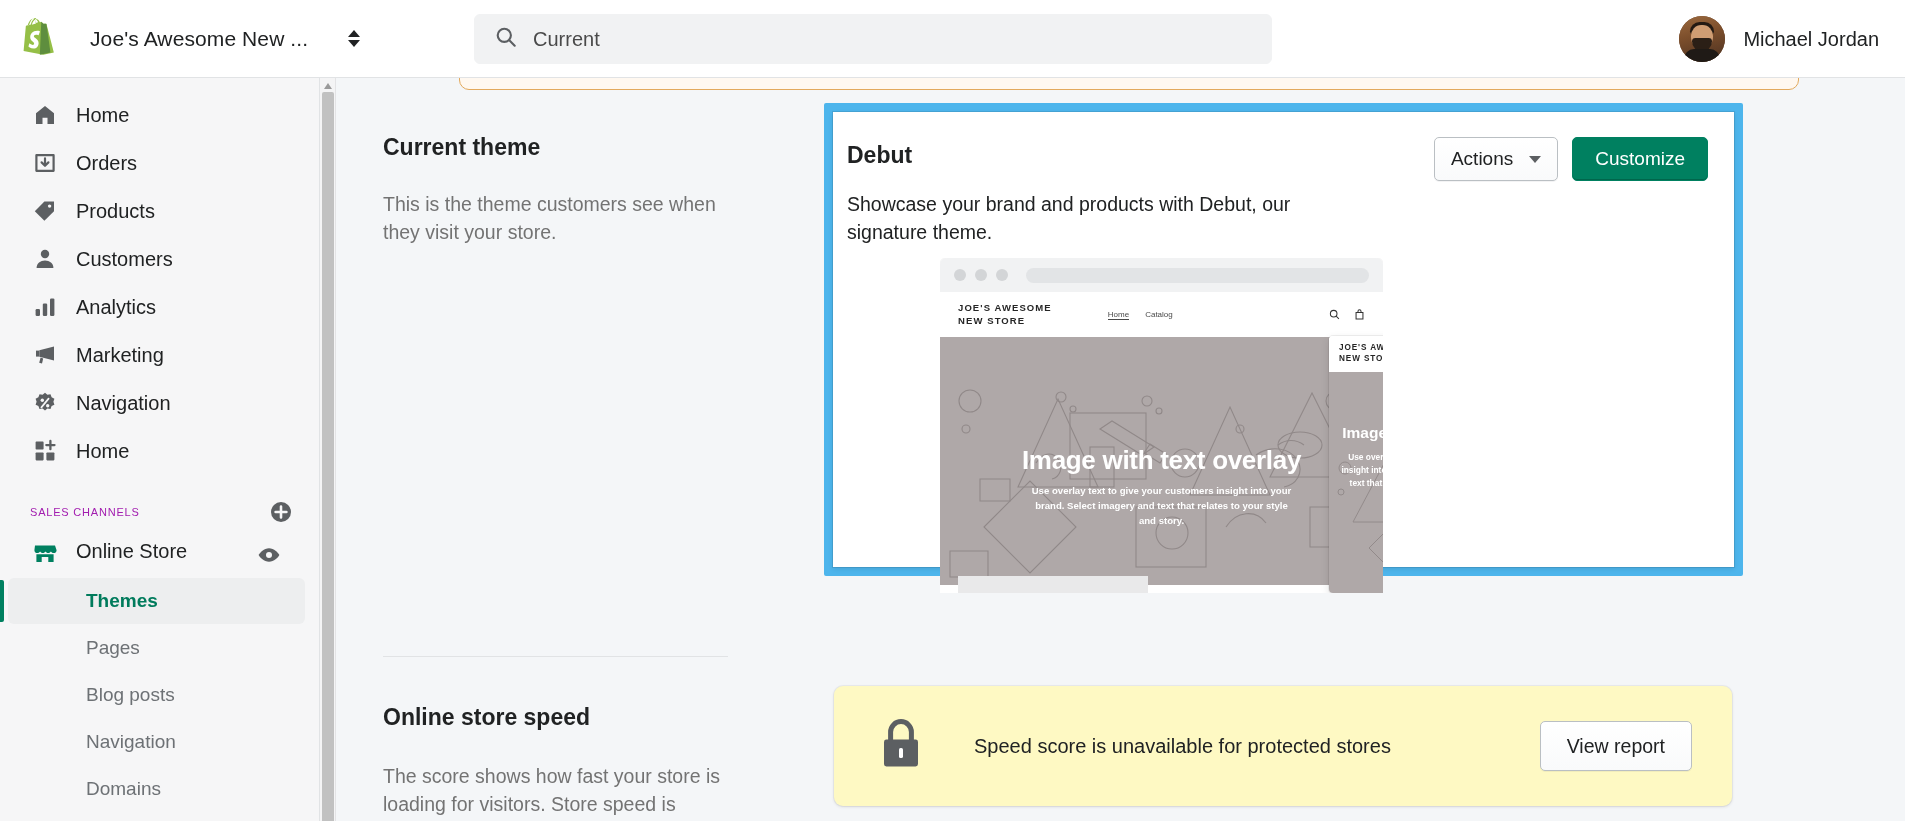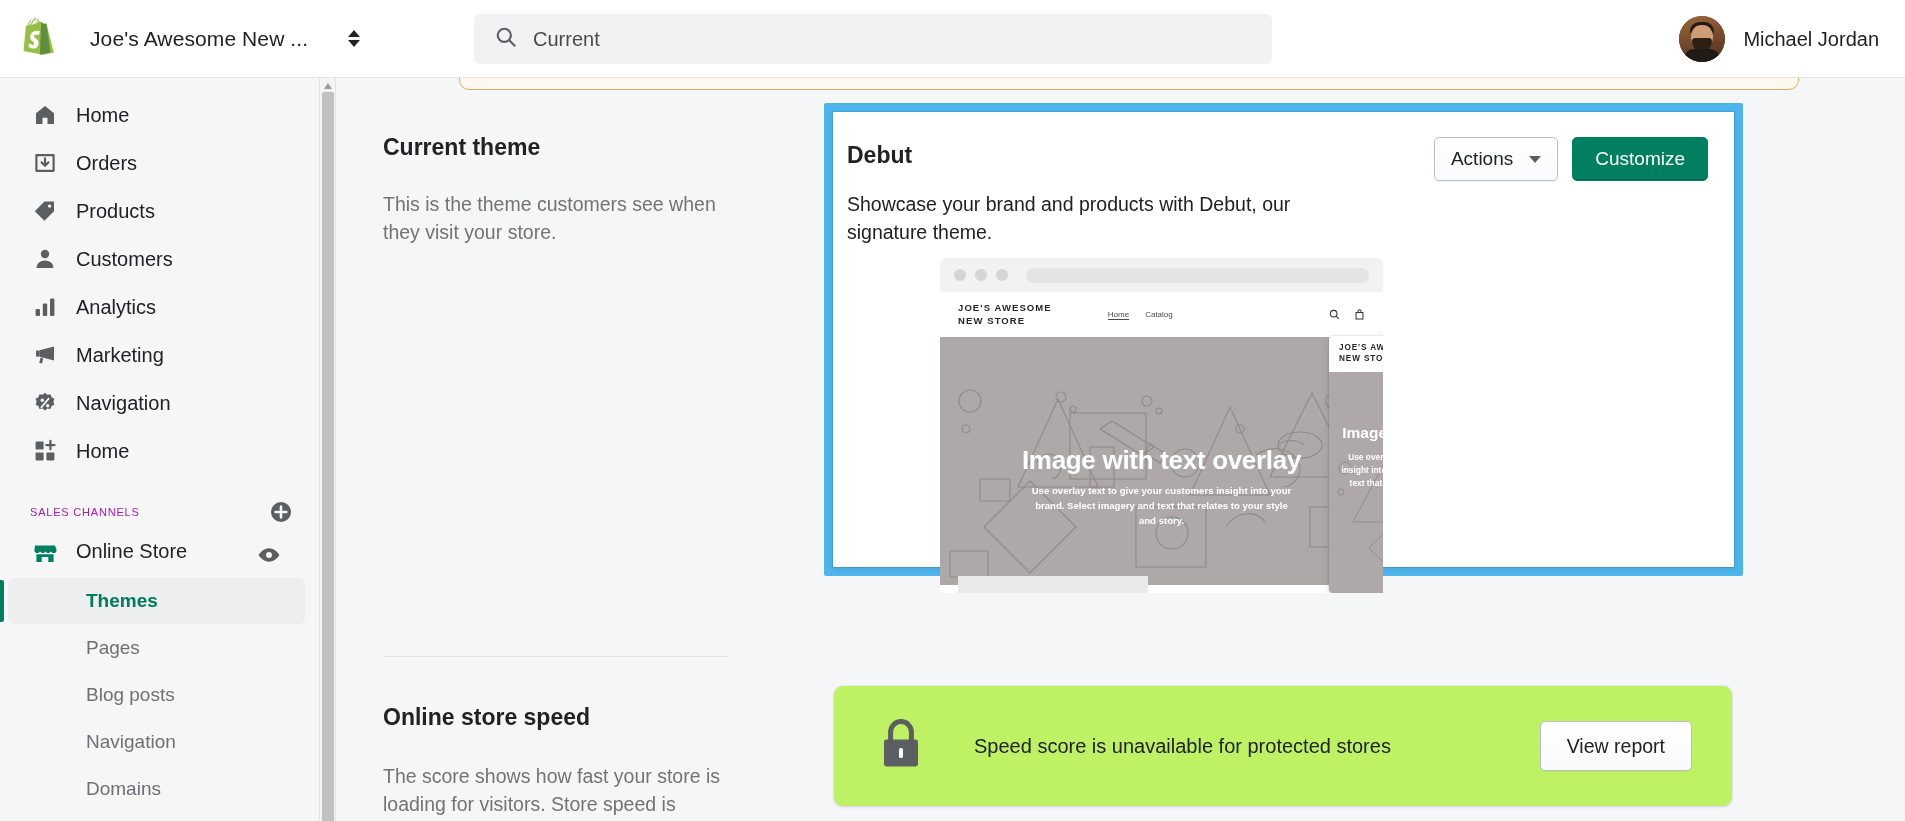--- a/index.html
+++ b/index.html
@@ -268,21 +268,21 @@
   .m-hero { height: 221px; background: #AFA8A8; position: relative; overflow: hidden; }
   .m-hero-art { position: absolute; inset: 0; opacity: .28; }
   .m-txt { position: absolute; left: 0; right: 0; top: 52px; text-align: center; color: #fff; padding: 0 12px; }
   .m-h { font-size: 15.5px; font-weight: 700; line-height: 1.2; }
   .m-p { font-size: 8.4px; font-weight: 700; line-height: 1.6; margin-top: 8px; }
 
   
   .speed-card {
     position: absolute; left: 497px; top: 608px;
     width: 898px; height: 120px;
-    background: #bef264; border-radius: 9px;
+    background: #fef9c3; border-radius: 9px;
     box-shadow: 0 0 0 1px rgba(63,63,68,.05), 0 1px 3px rgba(63,63,68,.15);
     display: flex; align-items: center; padding: 0 40px 0 44px;
   }
   .lock-ico { flex: 0 0 auto; margin-right: 50px; color: #5C5F62; }
   .speed-txt { flex: 1; }
   .speed-h { font-size: 20px; color: #202223; }
   .speed-p { font-size: 19.5px; color: #6D7175; line-height: 1.45; margin-top: 6px; width: 520px; }
   .view-report {
     height: 50px; padding: 0 26px; border-radius: 5px;
     border: 1px solid #BABFC3;

